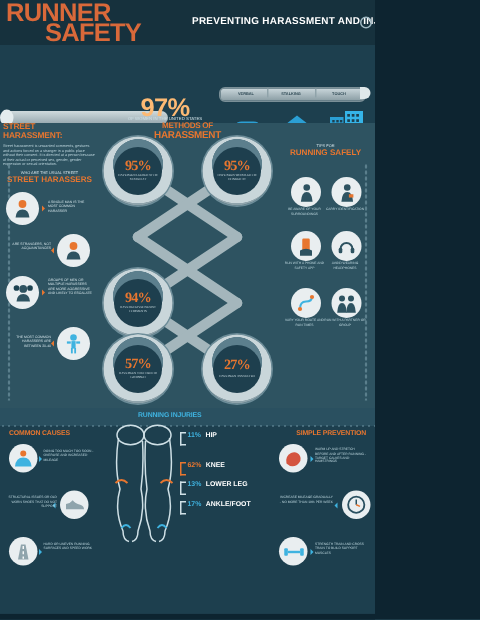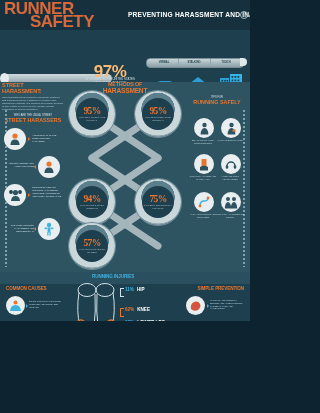--- a/index.html
+++ b/index.html
@@ -1,17 +1,17 @@
 <!DOCTYPE html>
 <html><head>
 <meta charset="utf-8">
 <style>
   html,body{margin:0;padding:0;background:#0d2430;}
   body{width:250px;height:413px;overflow:hidden;font-family:"Liberation Sans",sans-serif;}
-  #page{position:relative;width:250px;height:321px;background:#2e5361;overflow:hidden;}
+  #page{position:relative;width:250px;height:409px;background:#2e5361;overflow:hidden;}
 
   
   .hdr{position:absolute;left:0;top:0;width:250px;height:30px;background:#16313d;}
   .hdr-title{position:absolute;left:4px;top:1px;width:118px;height:28px;}
   .t-run{position:absolute;left:0;top:0;font-size:17px;letter-spacing:-0.5px;font-weight:bold;
          color:#d9693a;line-height:15px;}
   .t-saf{position:absolute;left:26px;top:13px;font-size:17px;letter-spacing:-0.5px;font-weight:bold;
          color:#d9693a;line-height:15px;}
   .hdr-sub{position:absolute;left:128px;top:11px;font-size:6.6px;font-weight:bold;color:#fff;
            letter-spacing:0.2px;white-space:nowrap;}
@@ -298,30 +298,30 @@
             <div class="rpct">95%</div>
             <div class="rtxt">HAVE BEEN WHISTLED OR HONKED AT</div>
           </div>
         </div>
         <div class="ring" style="left:5px;top:47px;margin-top:44px;">
           <div class="ring-in">
             <div class="rpct">94%</div>
             <div class="rtxt">HAVE RECEIVED SEXIST COMMENTS</div>
           </div>
         </div>
-        <div class="ring" style="left:71px;top:91px;">
-          <div class="ring-in">
-            <div class="rpct">75%</div>
-            <div class="rtxt">HAVE BEEN FOLLOWED BY A STRANGER</div>
-          </div>
-        </div>
         <div class="ring" style="left:5px;top:135px;">
           <div class="ring-in">
             <div class="rpct">57%</div>
             <div class="rtxt">HAVE BEEN TOUCHED OR GRABBED</div>
+          </div>
+        </div>
+        <div class="ring" style="left:71px;top:135px;">
+          <div class="ring-in">
+            <div class="rpct">27%</div>
+            <div class="rtxt">HAVE BEEN ASSAULTED</div>
           </div>
         </div>
       </div>
     </div>
 
     <div class="rcol">
       <div class="dotcolR"></div>
       <div class="subh" style="margin-top:14px;">TIPS FOR</div>
       <div class="subh-b">RUNNING SAFELY</div>
 

